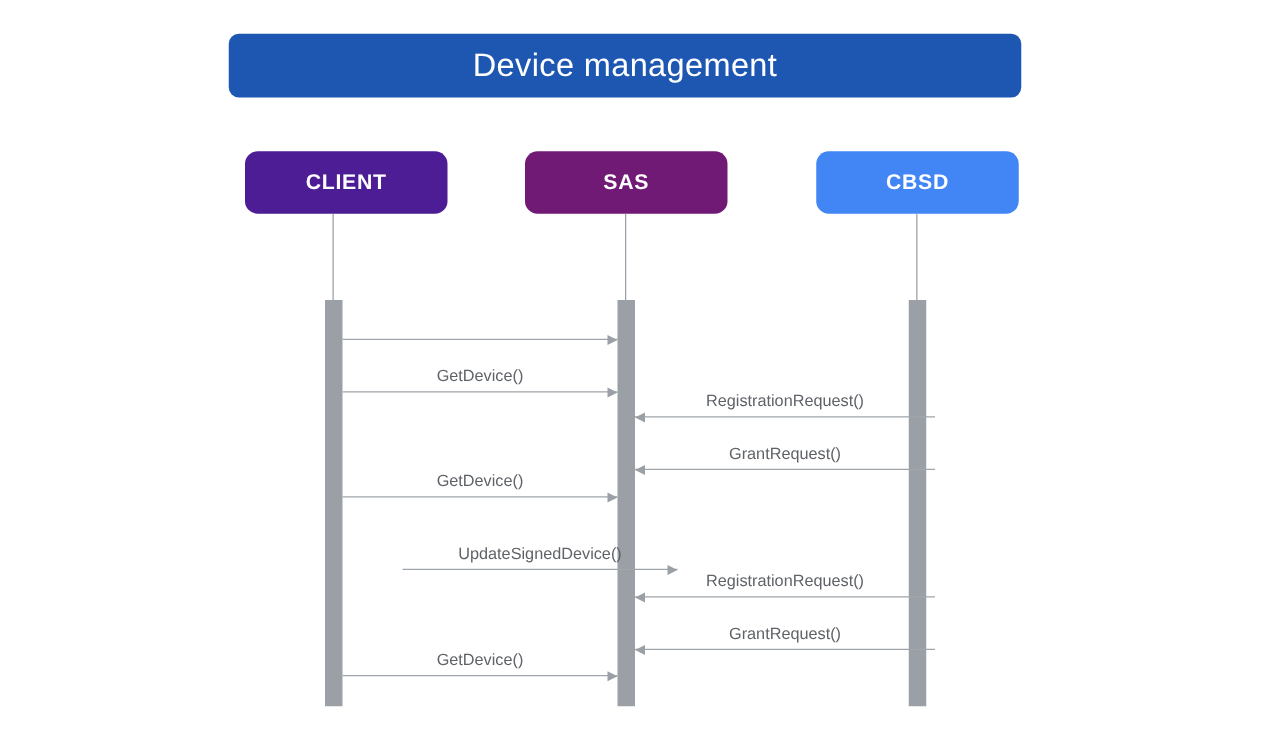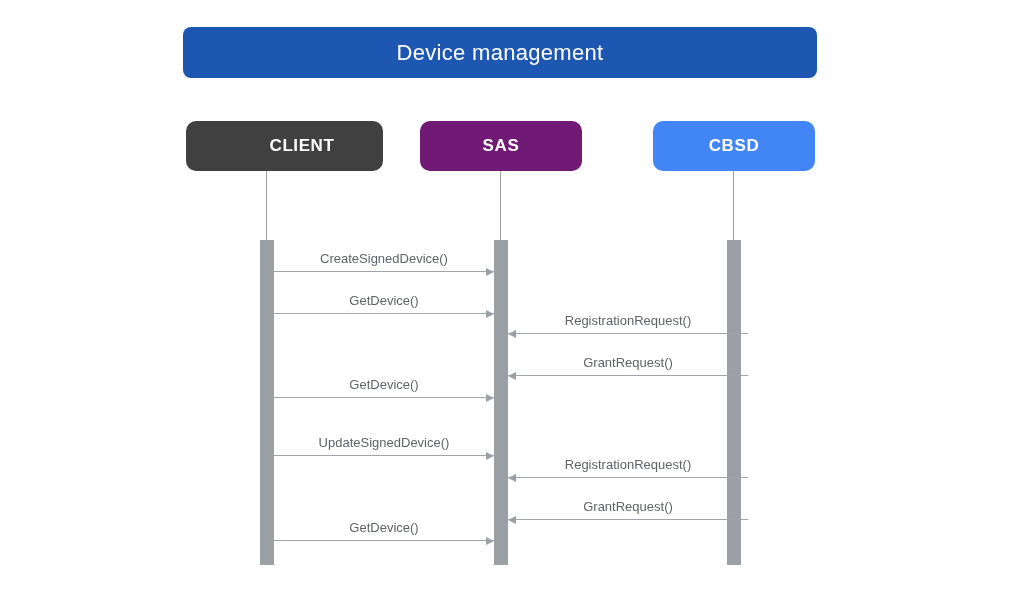--- a/index.html
+++ b/index.html
@@ -14,38 +14,38 @@
 
   
   .banner {
     position: absolute;
     left: 183px; top: 27px;
     width: 634px; height: 51px;
     background: #1D57B2;
     border-radius: 8px;
     display: flex; align-items: center; justify-content: center;
     color: #ffffff;
-    font-size: 22px;
+    font-size: 26px;
     font-weight: 500;
     letter-spacing: 0.3px;
   }
 
   
   .actor {
     position: absolute;
     top: 121px;
     width: 162px; height: 50px;
     border-radius: 10px;
     display: flex; align-items: center; justify-content: center;
     color: #ffffff;
     font-size: 17px;
     font-weight: bold;
     letter-spacing: 0.6px;
   }
-  .actor.client { left: 186px; background: #404040; padding-left: 35px; }
+  .actor.client { left: 196px; background: #4c1d95; }
   .actor.sas    { left: 420px; background: #701a75; }
   .actor.cbsd   { left: 653px; background: #4285F4; }
 
   
   .lifeline {
     position: absolute;
     top: 171px; height: 69px; width: 1px;
     background: #9AA0A6;
   }
   .lifeline.client { left: 266px; }
@@ -100,21 +100,21 @@
     border-top: 4px solid transparent;
     border-bottom: 4px solid transparent;
   }
 
   
   .m0 { top: 250px; }
   .m1 { top: 292px; }
   .m2 { top: 312px; }
   .m3 { top: 354px; }
   .m4 { top: 376px; }
-  .m5 { top: 434px; }
+  .m5 { top: 434px; margin-left: 48px; }
   .m6 { top: 456px; }
   .m7 { top: 498px; }
   .m8 { top: 519px; }
 </style>
 </head>
 <body>
 
 <div id="canvas">
 
   <div class="banner">
@@ -133,21 +133,20 @@
 
   <div class="lifeline client"></div>
   <div class="lifeline sas"></div>
   <div class="lifeline cbsd"></div>
 
   <div class="activation client"></div>
   <div class="activation sas"></div>
   <div class="activation cbsd"></div>
 
   <div class="msg to-right m0">
-    <span class="msg-label">CreateSignedDevice()</span>
     <div class="msg-arrow"></div>
   </div>
 
   <div class="msg to-right m1">
     <span class="msg-label">GetDevice()</span>
     <div class="msg-arrow"></div>
   </div>
 
   <div class="msg to-left m2">
     <span class="msg-label">RegistrationRequest()</span>

